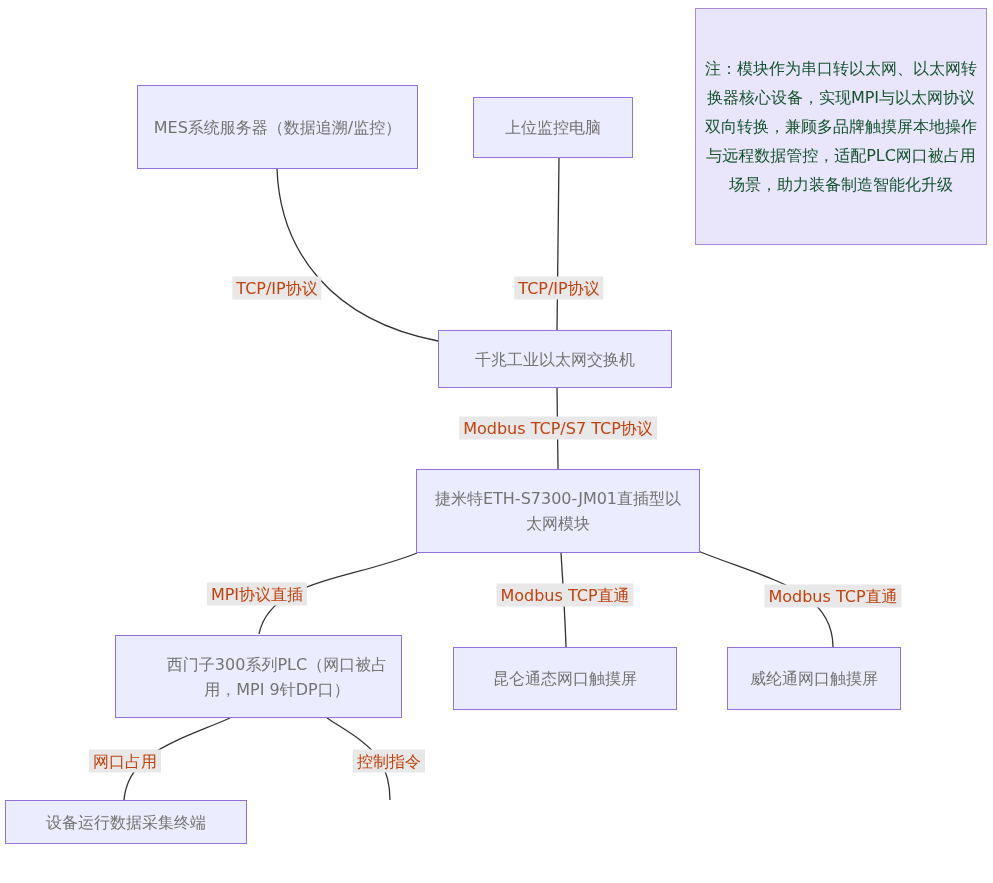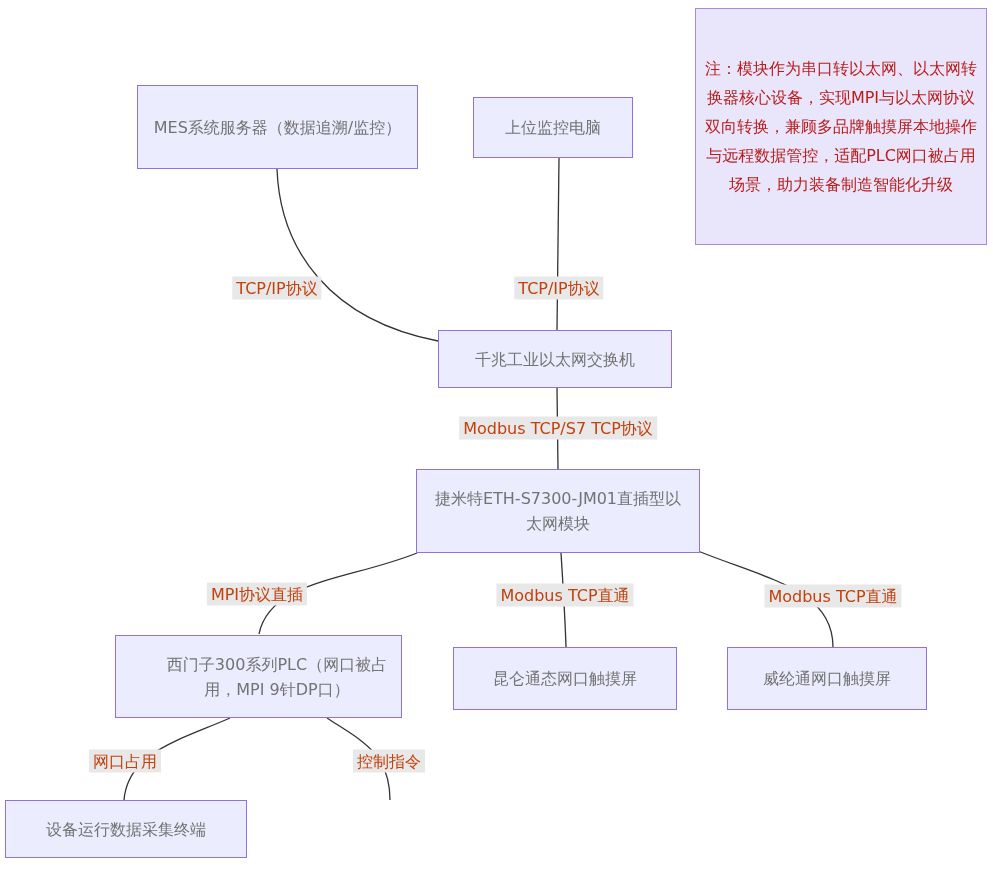--- a/index.html
+++ b/index.html
@@ -50,21 +50,21 @@
     padding: 2px 4px;
     white-space: nowrap;
     text-align: center;
   }
   .note {
     position: absolute;
     left: 695px; top: 8px;
     width: 292px; height: 237px;
     background: #E9E6FB;
     border: 1.5px solid #AA88DD;
-    color: #b91c1c;
+    color: #14532d;
     font-size: 16px;
     line-height: 29px;
     display: flex;
     align-items: center;
     justify-content: center;
     text-align: center;
     padding: 6px 4px;
     box-sizing: border-box;
   }
 </style>
@@ -105,25 +105,25 @@
   </div>
 
   <div class="node" style="left:115px; top:635px; width:287px; height:83px;padding-left:47px;">
     <span>西门子300系列PLC（网口被占用，MPI 9针DP口）</span>
   </div>
 
   <div class="node" style="left:453px; top:647px; width:224px; height:63px;">
     <span>昆仑通态网口触摸屏</span>
   </div>
 
-  <div class="node" style="left:727px; top:647px; width:200px; height:63px;">
+  <div class="node" style="left:727px; top:647px; width:174px; height:63px;">
     <span>威纶通网口触摸屏</span>
   </div>
 
-  <div class="node" style="left:5px; top:800px; width:242px; height:58px;">
+  <div class="node" style="left:5px; top:800px; width:242px; height:44px;">
     <span>设备运行数据采集终端</span>
   </div>
 
 
   <div class="edge-label" style="left:277px; top:288px;">TCP/IP协议</div>
 
   <div class="edge-label" style="left:559px; top:288px;">TCP/IP协议</div>
 
   <div class="edge-label" style="left:558px; top:428px;">Modbus TCP/S7 TCP协议</div>
 

